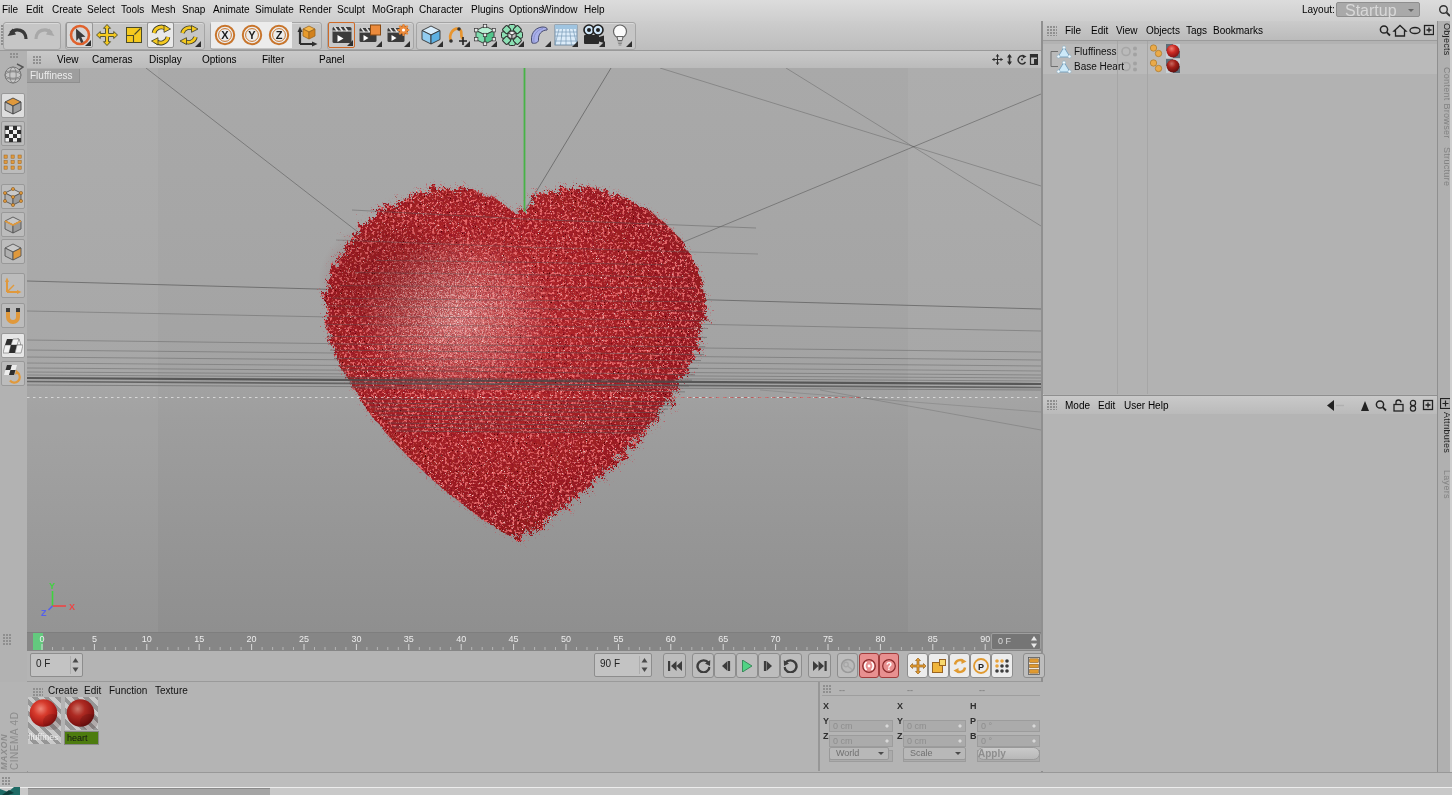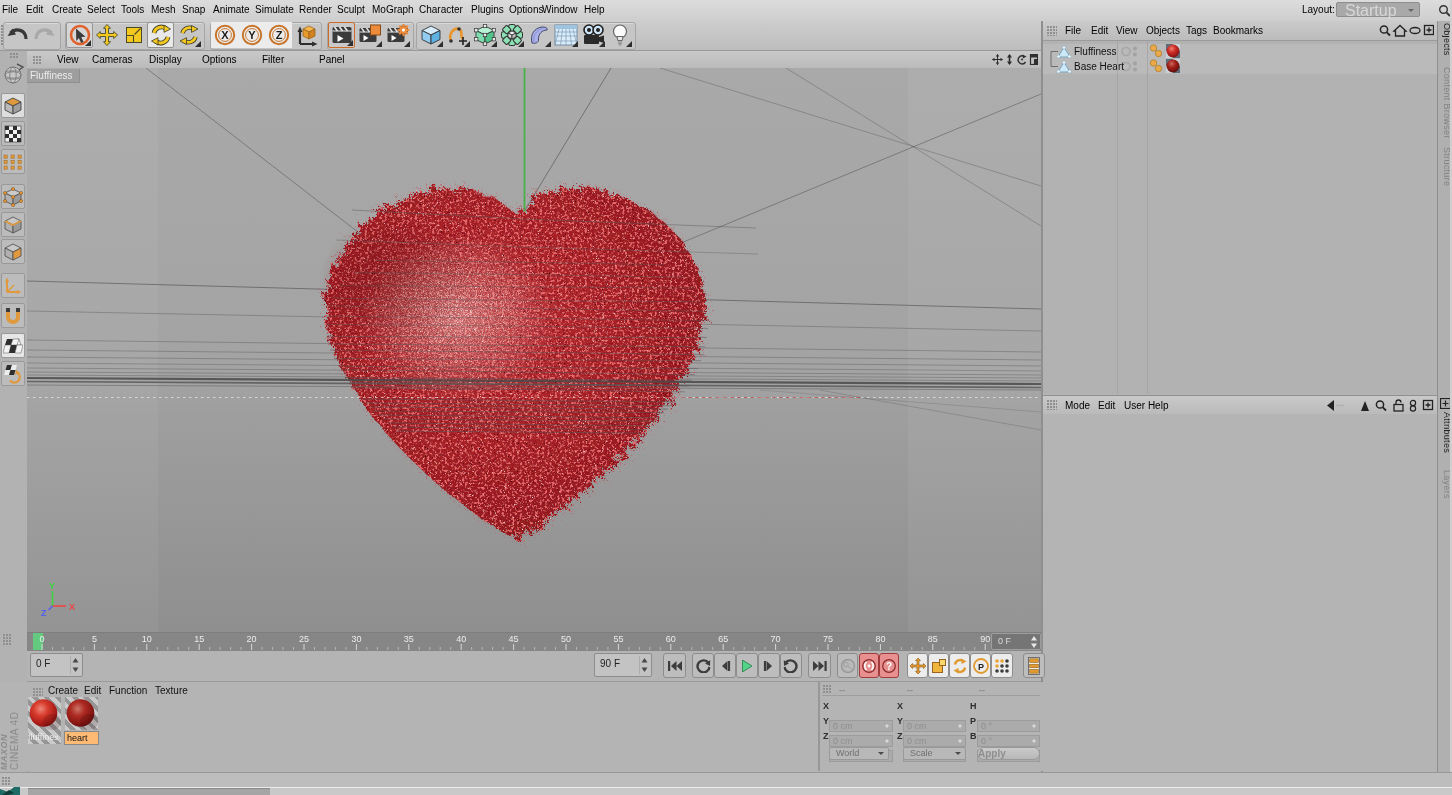--- a/index.html
+++ b/index.html
@@ -1000,21 +1000,21 @@
             <stop offset="0" stop-color="#cc7468"></stop>
             <stop offset="0.35" stop-color="#ad2a22"></stop>
             <stop offset="0.72" stop-color="#871614"></stop>
             <stop offset="1" stop-color="#560b0b"></stop>
           </radialGradient>
         </defs>
         <circle cx="15.5" cy="16" r="13.8" fill="url(#ms2)"></circle>
         <ellipse cx="24" cy="25" rx="9" ry="8" fill="#2e0505" opacity="0.16"></ellipse>
       </svg>
 </div>
-<div class="abs" style="left:37px;top:49px;width:35px;height:14px;background:#fdba74;border:1px solid #888;box-sizing:border-box;font-size:9px;line-height:12px;color:#151515;padding-left:2px;">heart</div>
+<div class="abs" style="left:37px;top:49px;width:35px;height:14px;background:#4d7c0f;border:1px solid #888;box-sizing:border-box;font-size:9px;line-height:12px;color:#151515;padding-left:2px;">heart</div>
 </div>
 
 <div class="abs" id="coords">
 <div class="grip" style="left:3px;top:3px;width:9px;height:9px;"></div>
 <span class="clabel" style="left:19px;top:3px;color:#8a8a8a;">--</span>
 <span class="clabel" style="left:87px;top:3px;color:#8a8a8a;">--</span>
 <span class="clabel" style="left:159px;top:3px;color:#8a8a8a;">--</span>
 <div class="abs" style="left:2px;top:13px;width:218px;height:1px;background:#9e9e9e;"></div>
 <span class="clabel" style="left:3px;top:19px;">X</span>
     <div class="cinput" style="left:9px;top:18px;width:64px;">0 cm<span class="sa"></span></div>

